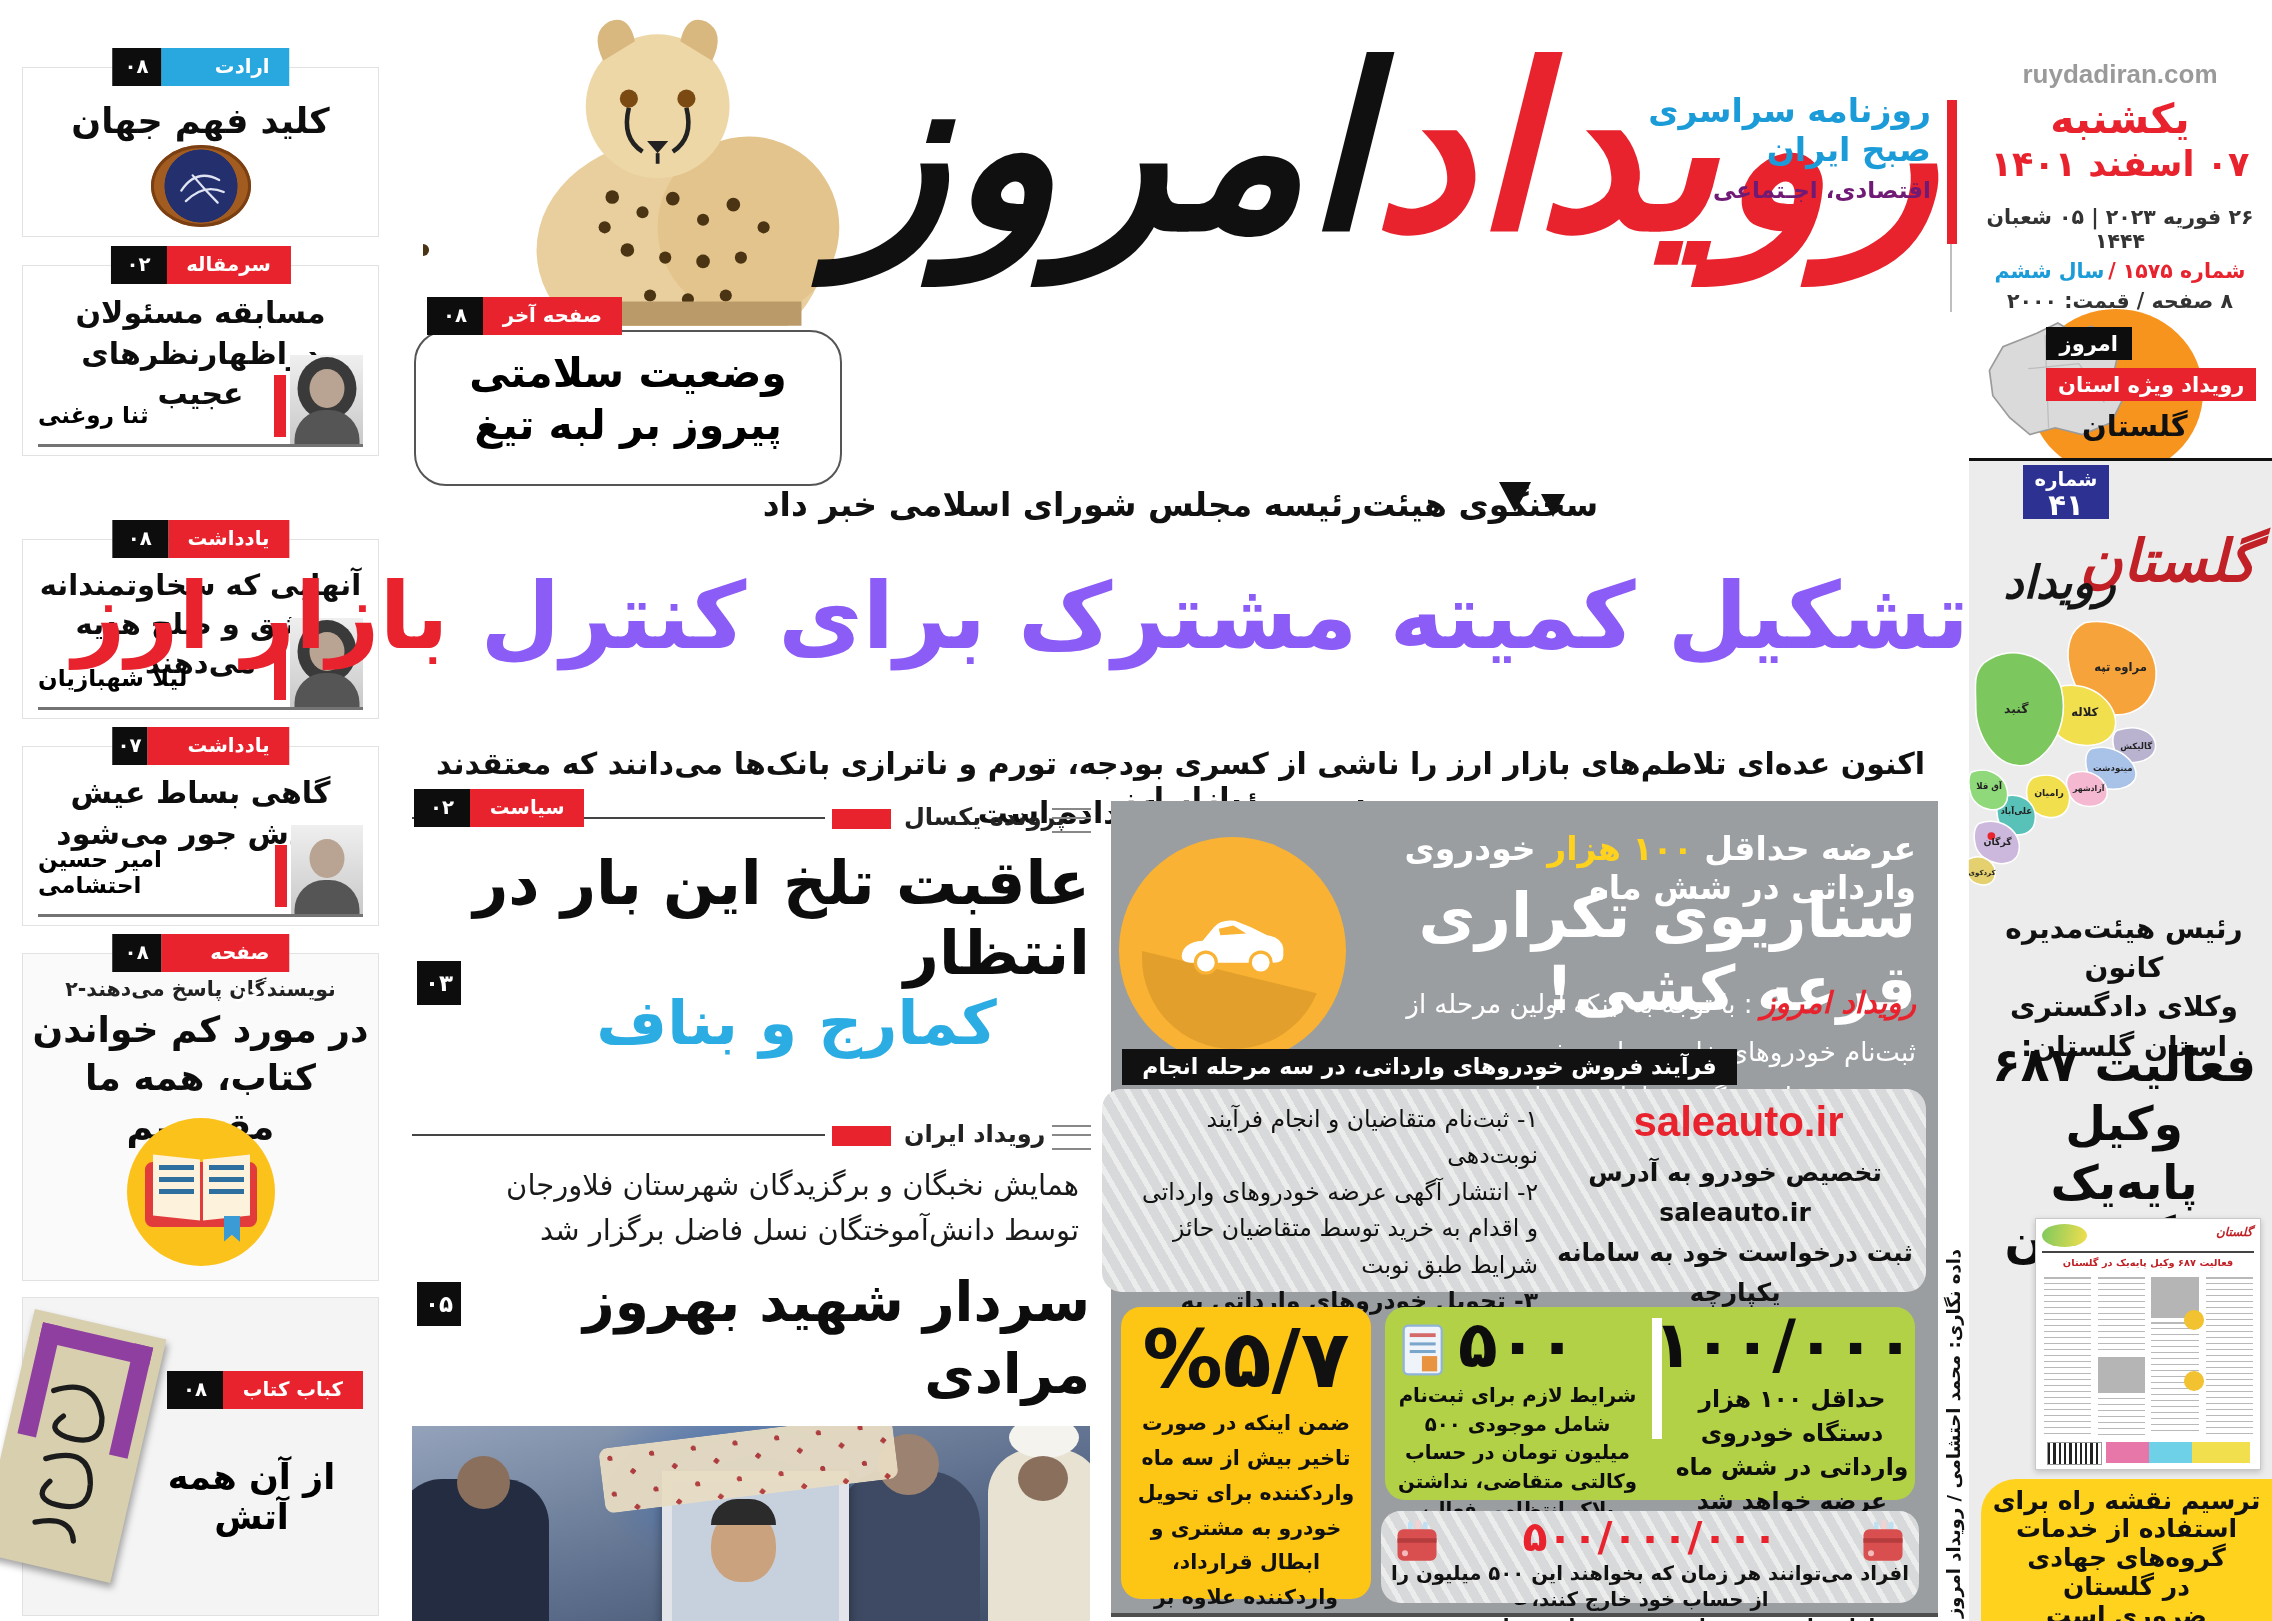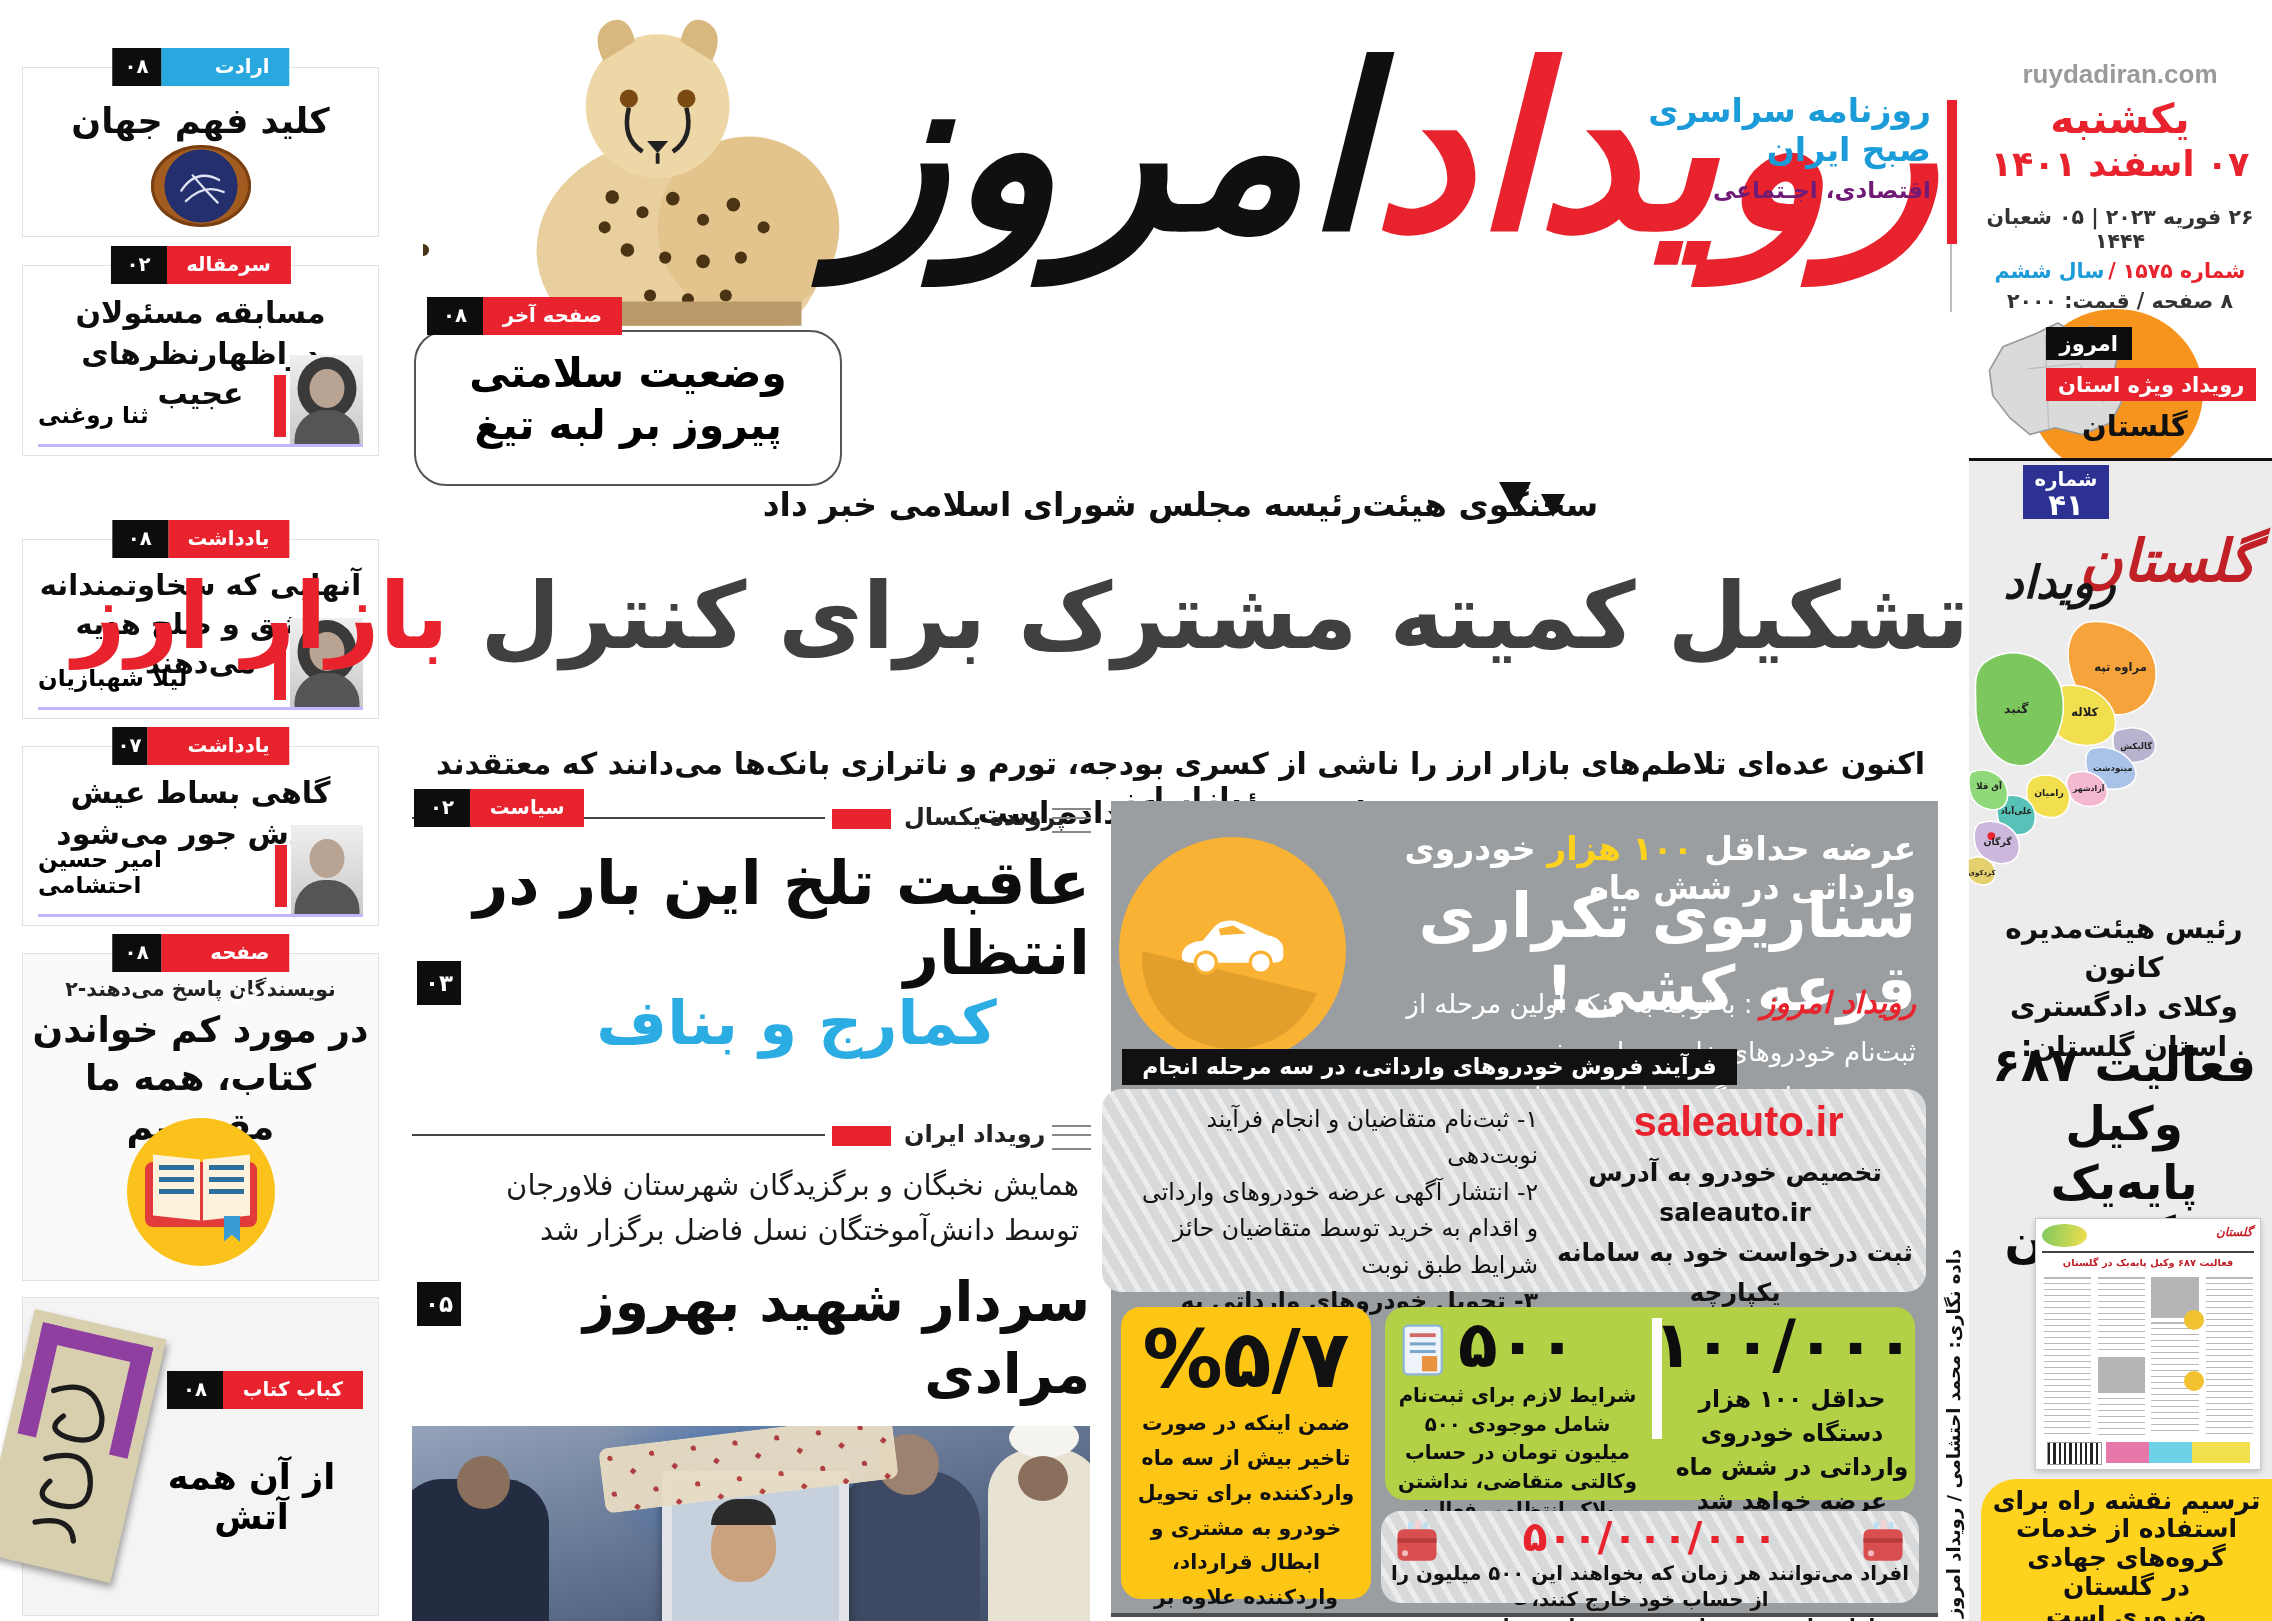--- a/index.html
+++ b/index.html
@@ -12,21 +12,21 @@
   
   .tag{position:absolute;display:flex;height:38px;line-height:38px;font-size:19.7px;font-weight:bold;z-index:6}
   .tag .lb{padding:0 19.7px;color:#fff}
   .tag .pg{background:#0d0d0d;color:#fff;width:56px;text-align:center;letter-spacing:1.5px}
   .bg-red{background:#e8232e}
   .bg-blue{background:#29a8e0}
   .pgbox{position:absolute;background:#0d0d0d;color:#fff;font-weight:bold;font-size:23px;width:44px;height:44px;line-height:44px;text-align:center;z-index:6}
   
   .sbox{position:absolute;left:23px;width:355px;border:1.5px solid #e2e2e2;background:#fff}
   .sbox .ttl{font-weight:bold;color:#0d0d0d;text-align:center;line-height:1.35}
-  .auth{position:absolute;left:15px;right:15px;bottom:7.6px;border-bottom:3px solid #c4b5fd;display:flex;align-items:flex-end;gap:4px}
+  .auth{position:absolute;left:15px;right:15px;bottom:7.6px;border-bottom:3px solid #737373;display:flex;align-items:flex-end;gap:4px}
   .auth .nm{font-size:23px;font-weight:bold;margin-bottom:16.7px;margin-right:auto;text-align:left}
   .auth .bar{width:12px;height:62px;background:#e8232e;margin-bottom:7.6px}
   .pic{width:73px;height:89px;background:linear-gradient(#efefef,#c9c9c9);position:relative;overflow:hidden}
   .pic .hd{position:absolute;left:50%;top:13.6px;transform:translateX(-50%);width:35px;height:39px;border-radius:50%;background:#b9a393}
   .pic .sh{position:absolute;left:50%;bottom:-4.5px;transform:translateX(-50%);width:65px;height:39px;border-radius:30px 30px 0 0;background:#555}
   .pic.hij .hd{box-shadow:0 0 0 12px #3a3a3a}
   
   .sechead{position:absolute;height:30px}
   .sechead .ln{position:absolute;top:13.6px;height:2.3px;background:#444}
   .sechead .rd{position:absolute;top:6px;width:59px;height:19.7px;background:#e8232e}
@@ -218,21 +218,21 @@
   </svg>
   <div class="abs" style="left:2047px;top:327px;background:#0d0d0d;color:#fff;font-weight:bold;font-size:21px;padding:4.5px 13.6px">امروز</div>
   <div class="abs" style="left:2047px;top:368px;background:#e8232e;color:#fff;font-weight:bold;font-size:21px;padding:4.5px 12px">رویداد ویژه استان</div>
   <div class="abs b" style="left:2083px;top:409px;font-size:29px;color:#111">گلستان</div>
 
   <div class="abs" style="left:1500px;top:482px;width:0;height:0;border-left:16.7px solid transparent;border-right:16.7px solid transparent;border-top:30px solid #111"></div>
   <div class="abs" style="left:1542px;top:494px;width:0;height:0;border-left:12px solid transparent;border-right:12px solid transparent;border-top:23px solid #111"></div>
 
   <div class="abs c b" style="left:424px;top:485px;width:1515px;font-size:33px;color:#111">سخنگوی هیئت‌رئیسه مجلس شورای اسلامی خبر داد</div>
 
-  <h1 class="abs c" style="left:394px;top:530px;width:1576px;margin:0;font-size:92px;line-height:1.9;white-space:nowrap;font-weight:900"><span style="color:#404040">تشکیل کمیته مشترک برای کنترل</span> <span style="color:#e8232e">بازار ارز</span></h1>
+  <h1 class="abs c" style="left:394px;top:530px;width:1576px;margin:0;font-size:92px;line-height:1.9;white-space:nowrap;font-weight:900"><span style="color:#8b5cf6">تشکیل کمیته مشترک برای کنترل</span> <span style="color:#e8232e">بازار ارز</span></h1>
 
   <div class="abs c b" style="left:424px;top:746px;width:1515px;font-size:30px;color:#111">اکنون عده‌ای تلاطم‌های بازار ارز را ناشی از کسری بودجه، تورم و ناترازی بانک‌ها می‌دانند که معتقدند بازار ارز</div>
   <div class="abs c b" style="left:424px;top:795px;width:1515px;font-size:30px;color:#111">را تحت تأثیر قرار داده است</div>
 
   <div class="tag" style="top:789px;left:415px">
     <span class="lb bg-red">سیاست</span>
     <span class="pg">۰۲</span>
   </div>
 
   <div class="sechead" style="left:413px;top:803px;width:682px">

